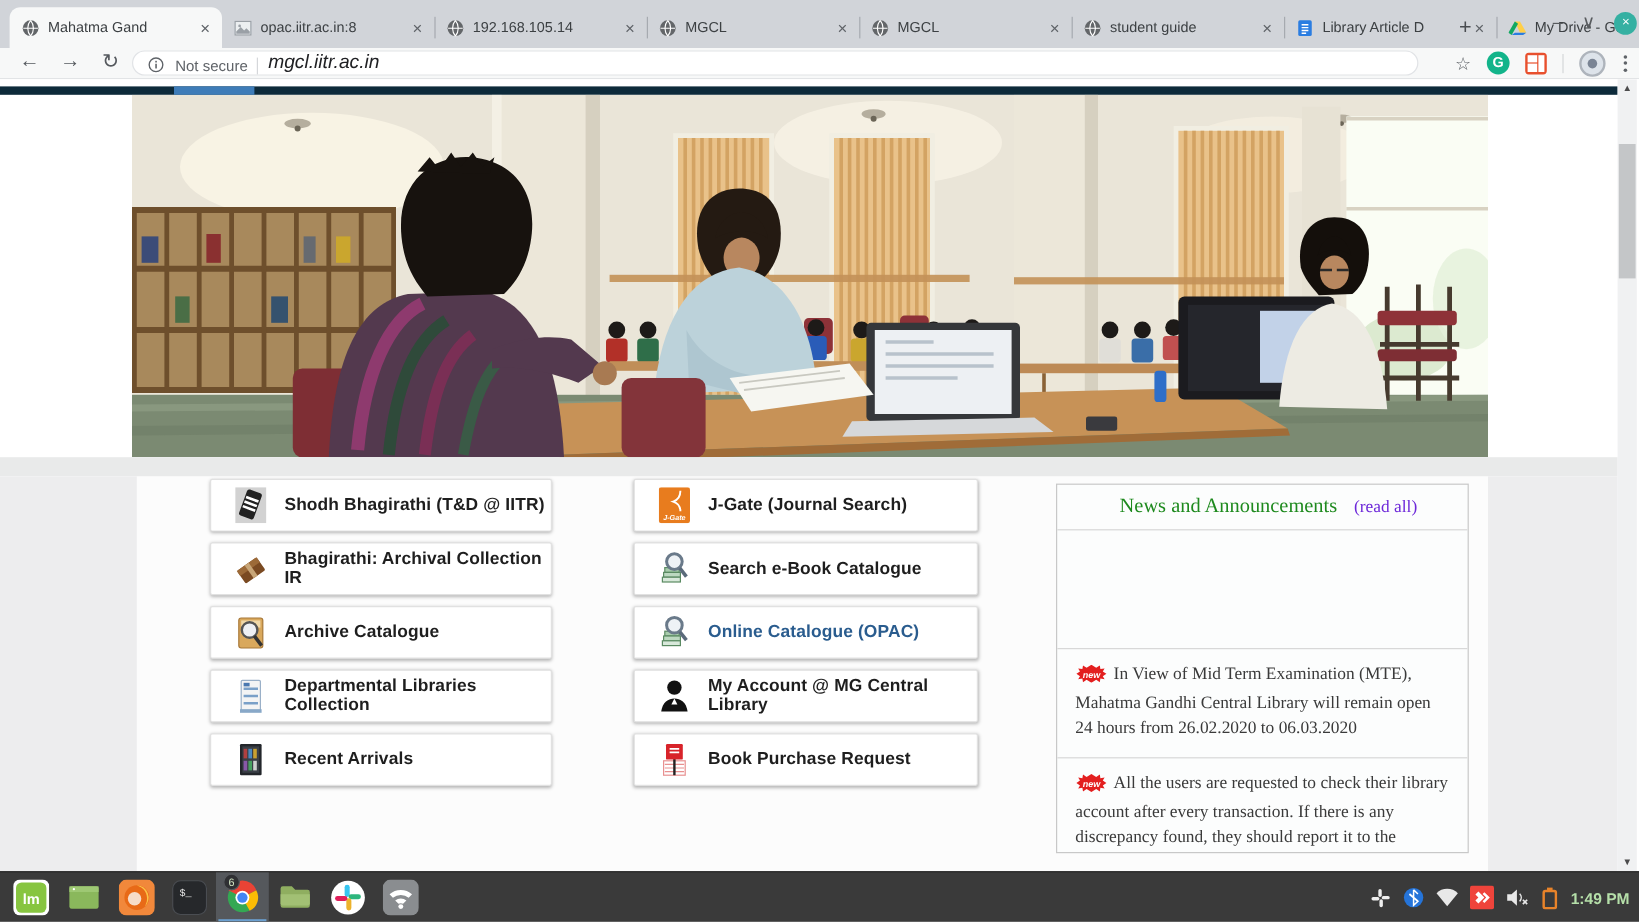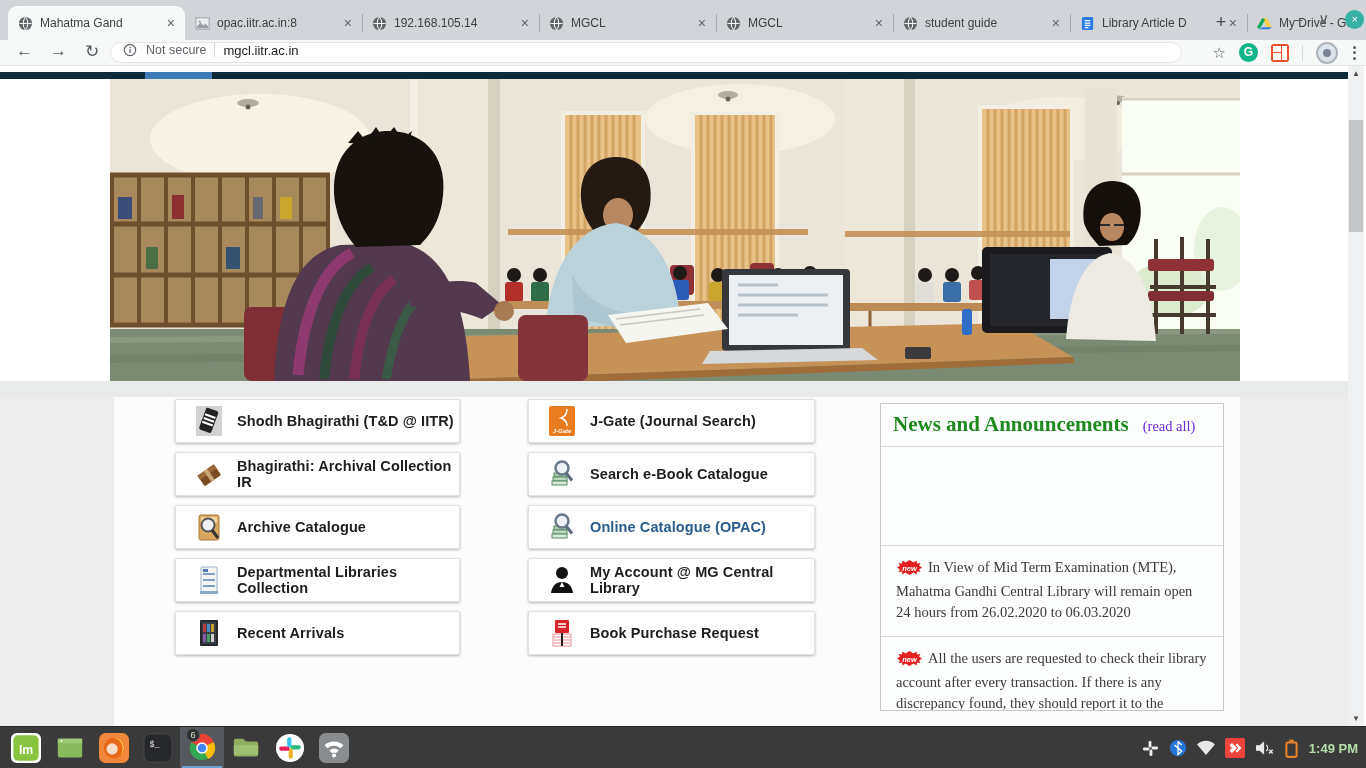--- a/index.html
+++ b/index.html
@@ -16,24 +16,24 @@
   .tab-title { flex:1; font-size:12px; color:#3c4043; white-space:nowrap; overflow:hidden; }
   .tab-close { font-size:14px; color:#5f6368; line-height:14px; padding:0 2px; }
   .newtab-btn { position:absolute; left:1208px; top:10px; width:26px; height:26px; text-align:center; line-height:24px; font-size:18px; color:#494c50; border-radius:50%; }
   .winctl { position:absolute; top:9px; display:flex; align-items:center; gap:16px; left:1294px; }
   .wc { font-size:15px; color:#585b5e; line-height:20px; }
   .wc-close { width:19px; height:19px; border-radius:50%; background:#35b0a2; color:#fff; font-size:11px; text-align:center; line-height:19px; }
 
   
   .toolbar { position:absolute; top:40px; left:0; width:1366px; height:26px; background:#f7f8f8; border-bottom:1px solid #e2e4e6; }
   .navbtn { position:absolute; top:1px; font-size:17px; color:#55595e; }
-  .omnibox { position:absolute; left:110px; top:2px; width:1072px; height:21px; background:#fff; border:1px solid #e1e3e6; border-radius:11px; display:flex; align-items:flex-start; padding:0 12px; gap:8px; }
+  .omnibox { position:absolute; left:110px; top:2px; width:1072px; height:21px; background:#fff; border:1px solid #e1e3e6; border-radius:11px; display:flex; align-items:flex-end; padding:0 12px; gap:8px; }
   .sec-text { font-size:12.5px; color:#5f6368; }
   .omni-sep { width:1px; height:14px; background:#d5d7da; }
-  .url-text { font-size:13px; color:#202124; }
+  .url-text { font-size:16px; color:#202124;font-style:italic; }
   .tb-right { position:absolute; right:8px; top:0; height:25px; display:flex; align-items:center; gap:13px; }
   .star { font-size:15px; color:#5f6368; }
   .ext-g { width:19px; height:19px; border-radius:50%; background:#12b48a; color:#fff; font-size:12px; font-weight:bold; text-align:center; line-height:19px; }
   .ext-o { width:18px; height:18px; border-radius:3px; background:#e8502e; position:relative; }
   .ext-o i { position:absolute; background:#fff; }
   .tb-sep { width:1px; height:16px; background:#d5d7da; }
   .avatar { width:22px; height:22px; border-radius:50%; background:#dde3ea; border:2px solid #aeb4bc; position:relative; }
   .avatar i { position:absolute; left:5px; top:5px; width:8px; height:8px; border-radius:50%; background:#7a8494; }
   .dots { display:flex; flex-direction:column; gap:2.5px; padding:2px; }
   .dots i { width:3px; height:3px; border-radius:50%; background:#5f6368; }
@@ -47,21 +47,21 @@
   .lower { position:absolute; top:331px; left:0; width:1348px; height:329px; background:#ededee; }
   .wrapper { position:absolute; left:114px; top:0; width:1126px; height:329px; background:#fcfcfc; }
   .col { position:absolute; top:2px; }
   .quick-btn { position:relative; height:44px; margin-bottom:9px; background:#fff; border:1px solid #e1e1e1; border-radius:2px; box-shadow:0 1px 3px rgba(0,0,0,.28); display:flex; align-items:center; padding-left:20px; gap:15px; cursor:pointer; }
   .qb-icon { width:26px; height:30px; flex:0 0 auto; }
   .qb-label { font-size:14.5px; font-weight:bold; color:#1e1e1e; letter-spacing:.1px; }
   .qb-label.linkstyle { color:#2a5c8e; }
 
   .news { position:absolute; left:880px; top:6px; width:344px; height:308px; background:#fcfdfd; border:1px solid #c8c8c8; overflow:hidden; }
   .news-head { display:flex; align-items:baseline; gap:14px; padding:8px 12px 9px; border-bottom:1px solid #d6d6d6; font-family:"Liberation Serif", serif; }
-  .news-title { font-size:21px; font-weight:bold; color:#1e8a1e; }
+  .news-title { font-size:17px; font-weight:normal; color:#1e8a1e;margin-left:40px; }
   .news-readall { font-size:14.5px; color:#4a7ec0; }
   .news-spacer { height:98px; }
   .news-item { border-top:1px solid #d8d8d8; padding:11px 15px 13px; font-family:"Liberation Serif", serif; font-size:14.5px; line-height:21px; color:#3a3a3a; }
   .badge-new { display:inline-block; vertical-align:-3px; margin-right:5px; }
 
   .scrollbar { position:absolute; left:1348px; top:0; width:16px; height:660px; background:#f0f1f2; }
   .sb-arrow { position:absolute; left:0; width:16px; text-align:center; font-size:8px; color:#4c4c4c; }
   .sb-thumb { position:absolute; left:1px; top:54px; width:14px; height:112px; background:#c4c6c8; }
 
   

